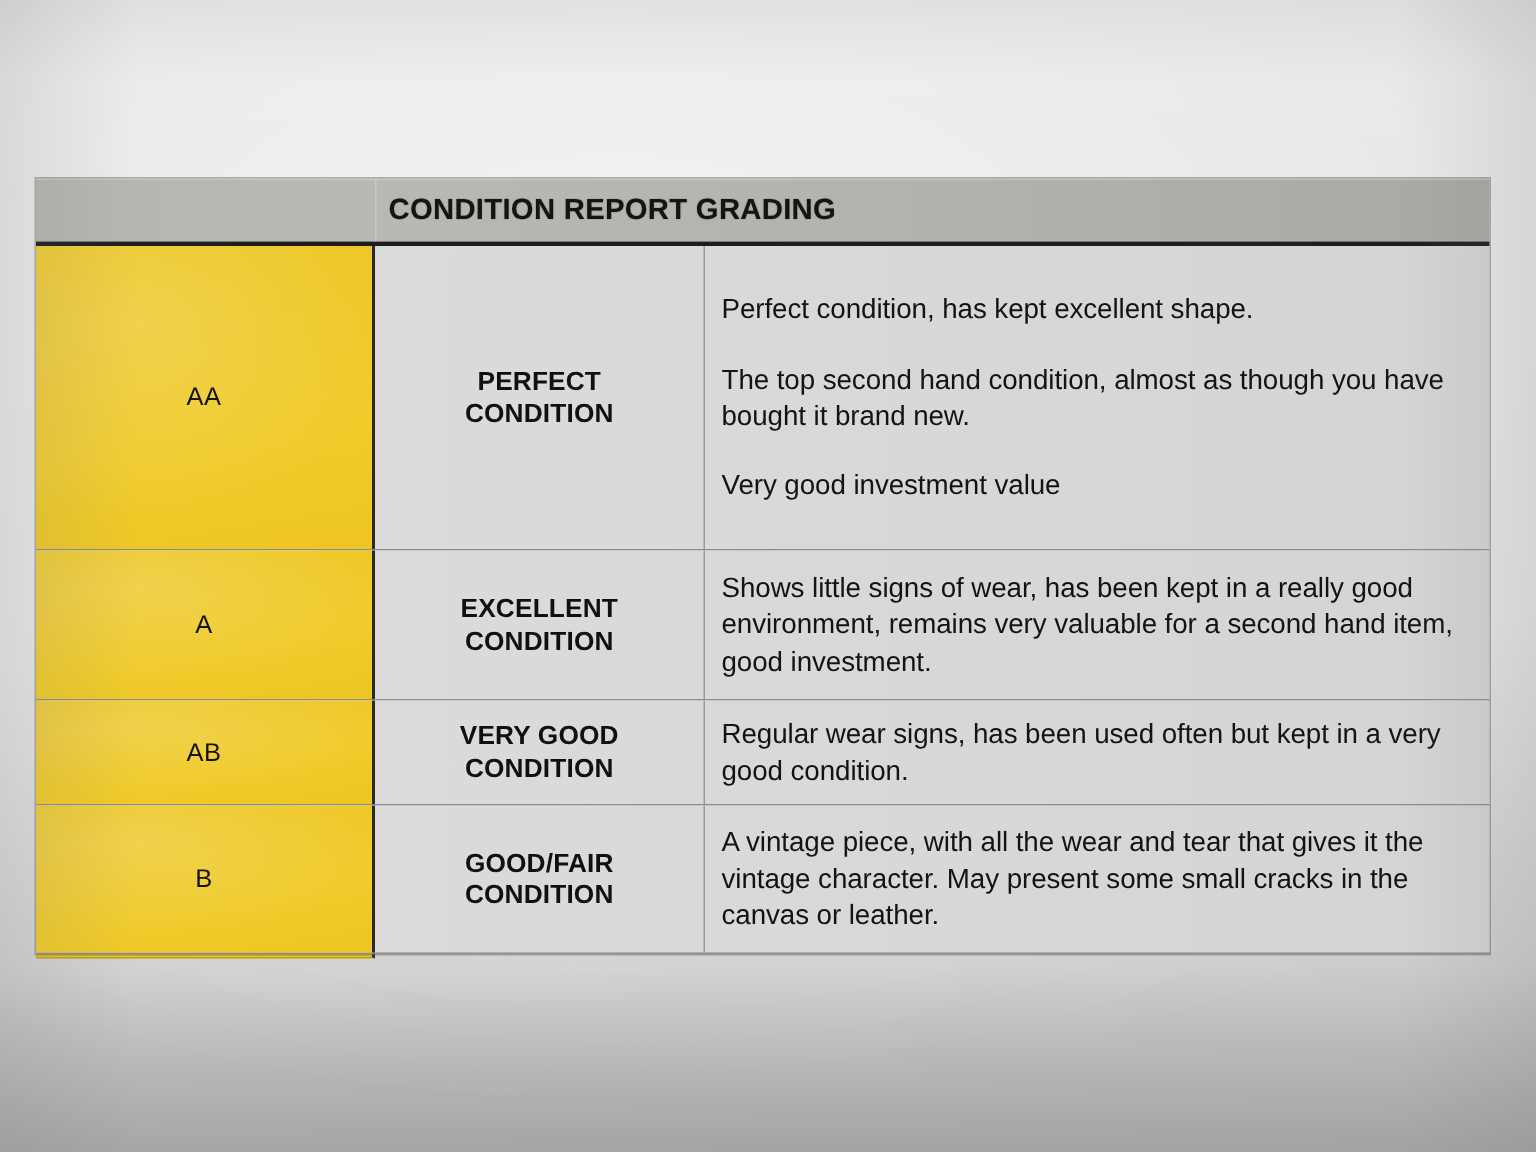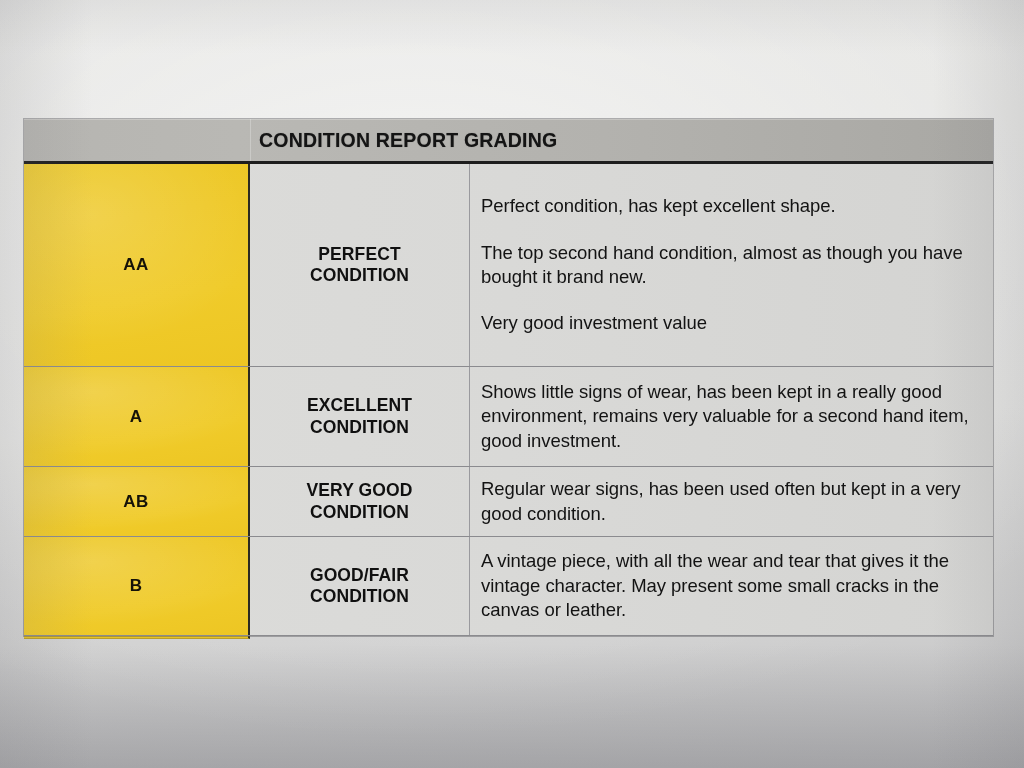--- a/index.html
+++ b/index.html
@@ -89,21 +89,21 @@
   }
   .cell-grade::after {
     content: "";
     position: absolute;
     inset: 0;
     background: radial-gradient(ellipse 120% 100% at 30% 25%, rgba(255,255,255,0.18), rgba(255,255,255,0) 65%);
     pointer-events: none;
   }
   .grade-label {
     font-size: 17px;
-    font-weight: bold;
+    font-weight: normal;
     color: #151208;
     letter-spacing: 0.4px;
     position: relative;
     z-index: 1;
   }
 
   .cell-condition {
     flex: 0 0 220px;
     display: flex;
     align-items: center;

